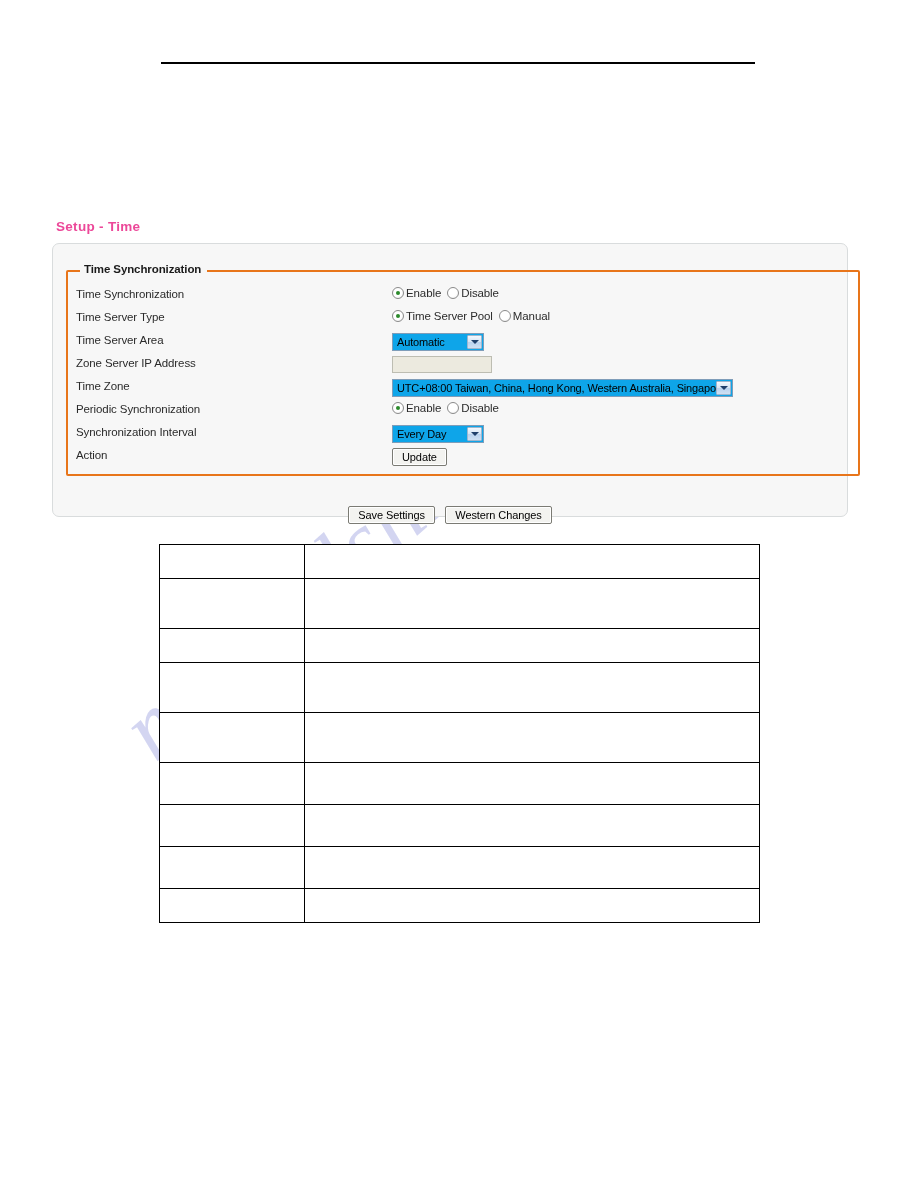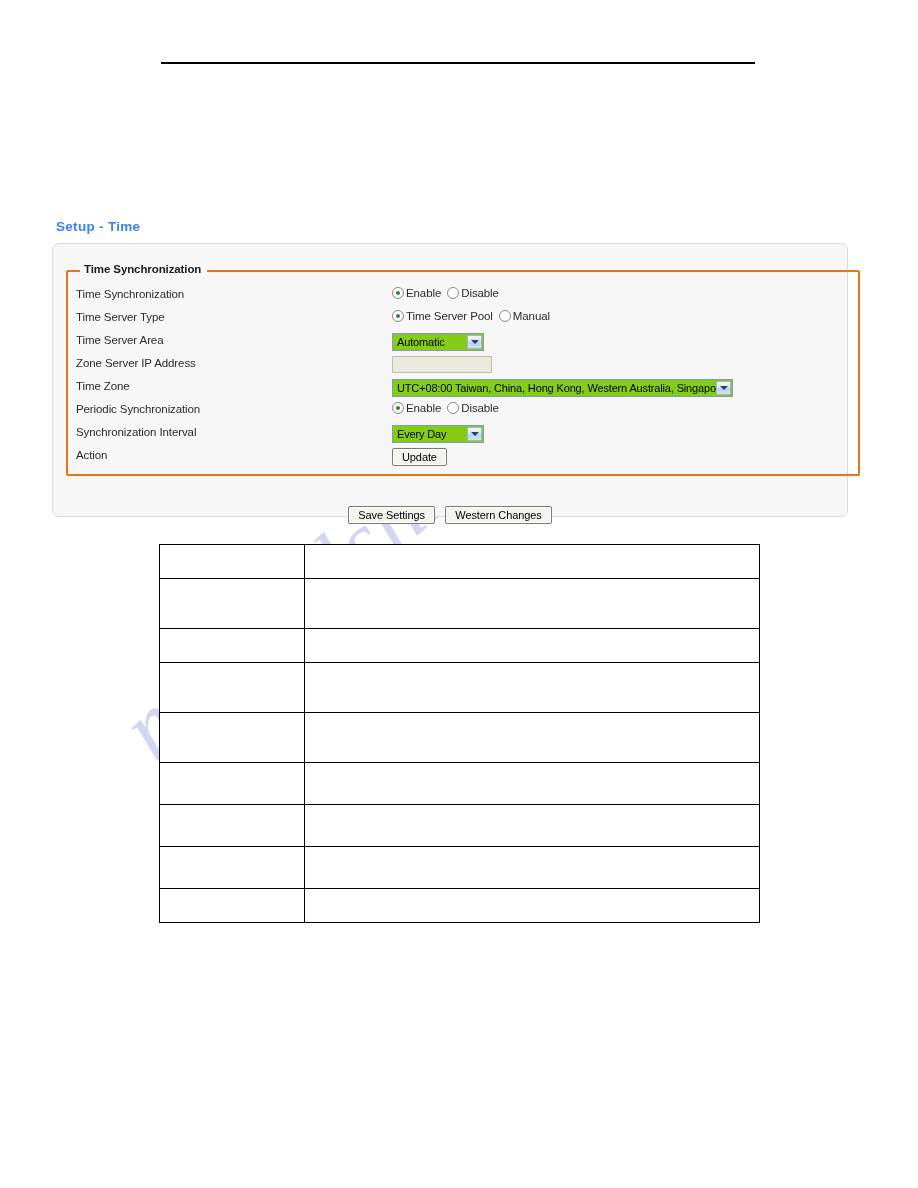--- a/index.html
+++ b/index.html
@@ -54,21 +54,21 @@
     z-index: 2;
   }
 
   
   #page-title {
     position: absolute;
     left: 56px;
     top: 219px;
     font-size: 13.5px;
     font-weight: bold;
-    color: #3b82f6;
+    color: #ec4899;
     letter-spacing: .3px;
     z-index: 6;
   }
 
   
   #settings-card {
     position: absolute;
     left: 52px;
     top: 243px;
     width: 796px;
@@ -167,21 +167,21 @@
     color: #2b2b2b;
     letter-spacing: -.1px;
   }
 
   
   .xp-select {
     position: relative;
     display: inline-block;
     height: 18px;
     border: 1px solid #7f9db9;
-    background: #84cc16;
+    background: #0ea5e9;
     box-sizing: border-box;
     vertical-align: middle;
   }
   .xp-select .sel-text {
     position: absolute;
     left: 4px;
     top: 1px;
     font-size: 11px;
     color: #000;
     line-height: 14px;

